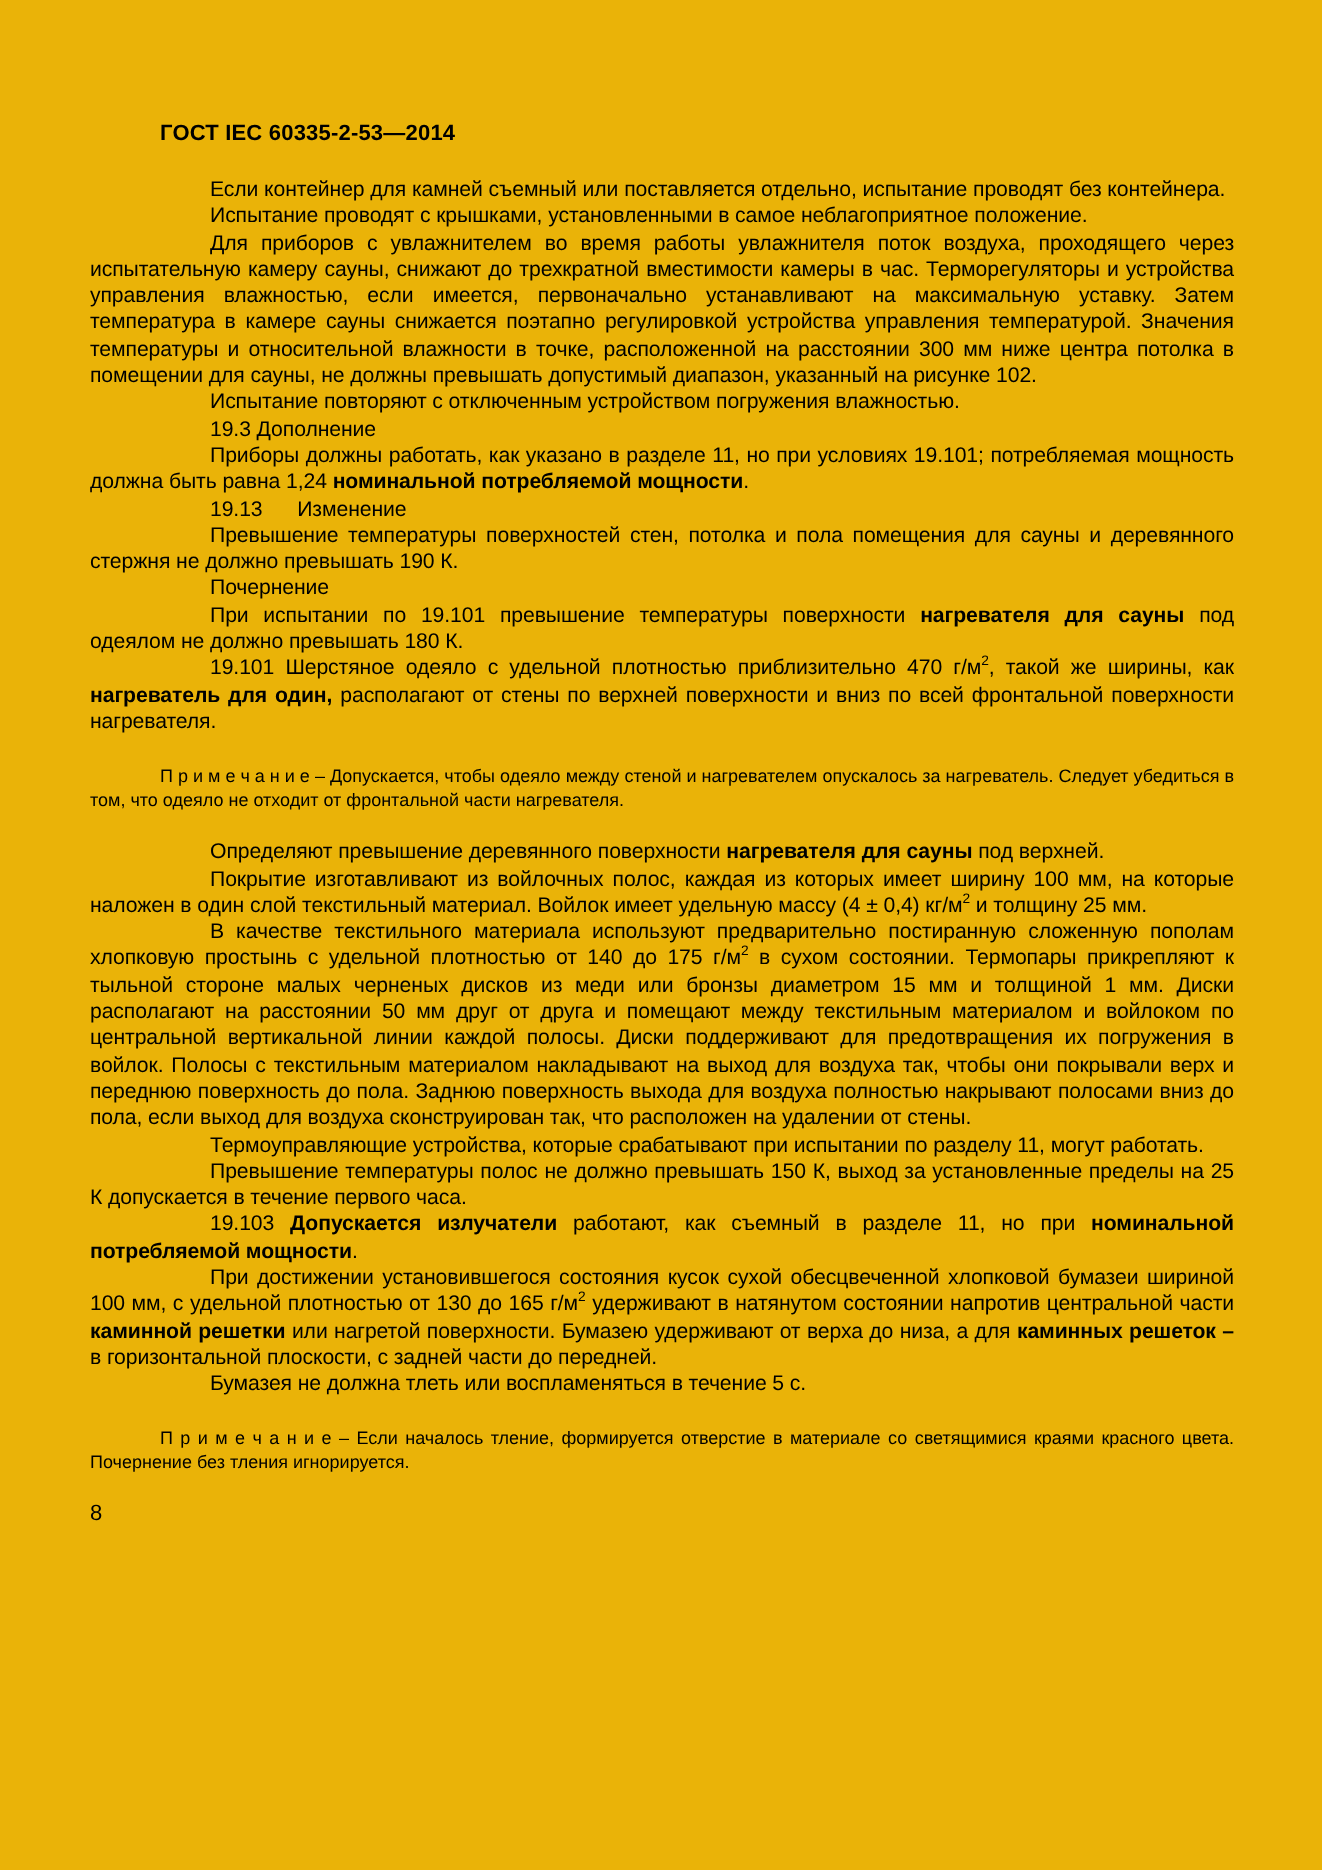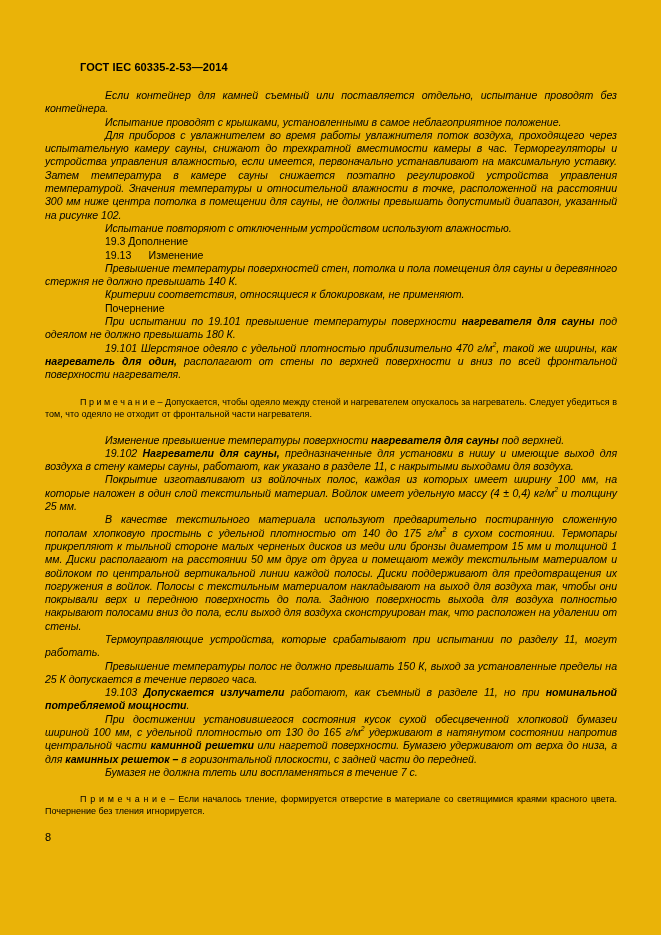--- a/index.html
+++ b/index.html
@@ -31,21 +31,20 @@
     font-size: 10.6px;
     line-height: 13.3px;
     letter-spacing: -0.05px;
     text-align: justify;
     hyphens: auto;
     -webkit-hyphens: auto;
   }
   p.para {
     margin: 0;
     text-indent: 60px;
-    font-style: italic;
   }
   p.para.label {
     font-style: normal;
   }
   p.para.note {
     font-style: normal;
     font-size: 9px;
     line-height: 12px;
     text-indent: 35px;
     margin: 14px 0;
@@ -67,35 +66,34 @@
 </head>
 <body>
 
 <div class="page">
   <div class="header">ГОСТ IEC 60335-2-53—2014</div>
 
   <div class="doc">
       <p class="para"><span>Если контейнер для камней съемный или поставляется отдельно, испытание проводят без контейнера.</span></p>
       <p class="para"><span>Испытание проводят с крышками, установленными в самое неблагоприятное положение.</span></p>
       <p class="para"><span>Для приборов с увлажнителем во время работы увлажнителя поток воздуха, проходящего через испытательную камеру сауны, снижают до трехкратной вместимости камеры в час. Терморегуляторы и устройства управления влажностью, если имеется, первоначально устанавливают на максимальную уставку. Затем температура в камере сауны снижается поэтапно регулировкой устройства управления температурой. Значения температуры и относительной влажности в точке, расположенной на расстоянии 300 мм ниже центра потолка в помещении для сауны, не должны превышать допустимый диапазон, указанный на рисунке 102.</span></p>
-      <p class="para"><span>Испытание повторяют с отключенным устройством используют влажностью.</span></p>
+      <p class="para"><span>Испытание повторяют с отключенным устройством погружения влажностью.</span></p>
       <p class="para label"><span>19.3 Дополнение</span></p>
+      <p class="para"><span>Приборы должны работать, как указано в разделе 11, но при условиях 19.101; потребляемая мощность должна быть равна 1,24 </span><span class="b">номинальной потребляемой мощности</span><span>.</span></p>
       <p class="para label"><span>19.13&nbsp;&nbsp;&nbsp;&nbsp;&nbsp;&nbsp;Изменение</span></p>
-      <p class="para"><span>Превышение температуры поверхностей стен, потолка и пола помещения для сауны и деревянного стержня не должно превышать 140 К.</span></p>
-      <p class="para"><span>Критерии соответствия, относящиеся к блокировкам, не применяют.</span></p>
+      <p class="para"><span>Превышение температуры поверхностей стен, потолка и пола помещения для сауны и деревянного стержня не должно превышать 190 К.</span></p>
       <p class="para label"><span>Почернение</span></p>
       <p class="para"><span>При испытании по 19.101 превышение температуры поверхности </span><span class="b">нагревателя для сауны</span><span> под одеялом не должно превышать 180 К.</span></p>
       <p class="para"><span>19.101 Шерстяное одеяло с удельной плотностью приблизительно 470 г/м</span><sup>2</sup><span>, такой же ширины, как </span><span class="b">нагреватель для один,</span><span> располагают от стены по верхней поверхности и вниз по всей фронтальной поверхности нагревателя.</span></p>
       <p class="para note"><span>П р и м е ч а н и е  – Допускается, чтобы одеяло между стеной и нагревателем опускалось за нагреватель. Следует убедиться в том, что одеяло не отходит от фронтальной части нагревателя.</span></p>
-      <p class="para"><span>Изменение превышение температуры поверхности </span><span class="b">нагревателя для сауны</span><span> под верхней.</span></p>
-      <p class="para"><span>19.102 </span><span class="b">Нагреватели для сауны,</span><span> предназначенные для установки в нишу и имеющие выход для воздуха в стену камеры сауны, работают, как указано в разделе 11, с накрытыми выходами для воздуха.</span></p>
+      <p class="para"><span>Определяют превышение деревянного поверхности </span><span class="b">нагревателя для сауны</span><span> под верхней.</span></p>
       <p class="para"><span>Покрытие изготавливают из войлочных полос, каждая из которых имеет ширину 100 мм, на которые наложен в один слой текстильный материал. Войлок имеет удельную массу (4 ± 0,4) кг/м</span><sup>2</sup><span> и толщину 25 мм.</span></p>
       <p class="para"><span>В качестве текстильного материала используют предварительно постиранную сложенную пополам хлопковую простынь с удельной плотностью от 140 до 175 г/м</span><sup>2</sup><span> в сухом состоянии. Термопары прикрепляют к тыльной стороне малых черненых дисков из меди или бронзы диаметром 15 мм и толщиной 1 мм. Диски располагают на расстоянии 50 мм друг от друга и помещают между текстильным материалом и войлоком по центральной вертикальной линии каждой полосы. Диски поддерживают для предотвращения их погружения в войлок. Полосы с текстильным материалом накладывают на выход для воздуха так, чтобы они покрывали верх и переднюю поверхность до пола. Заднюю поверхность выхода для воздуха полностью накрывают полосами вниз до пола, если выход для воздуха сконструирован так, что расположен на удалении от стены.</span></p>
       <p class="para"><span>Термоуправляющие устройства, которые срабатывают при испытании по разделу 11, могут работать.</span></p>
       <p class="para"><span>Превышение температуры полос не должно превышать 150 К, выход за установленные пределы на 25 К допускается в течение первого часа.</span></p>
       <p class="para"><span>19.103 </span><span class="b">Допускается излучатели</span><span> работают, как съемный в разделе 11, но при </span><span class="b">номинальной потребляемой мощности</span><span>.</span></p>
       <p class="para"><span>При достижении установившегося состояния кусок сухой обесцвеченной хлопковой бумазеи шириной 100 мм, с удельной плотностью от 130 до 165 г/м</span><sup>2</sup><span> удерживают в натянутом состоянии напротив центральной части </span><span class="b">каминной решетки</span><span> или нагретой поверхности. Бумазею удерживают от верха до низа, а для </span><span class="b">каминных решеток –</span><span> в горизонтальной плоскости, с задней части до передней.</span></p>
-      <p class="para"><span>Бумазея не должна тлеть или воспламеняться в течение 7 с.</span></p>
+      <p class="para"><span>Бумазея не должна тлеть или воспламеняться в течение 5 с.</span></p>
       <p class="para note"><span>П р и м е ч а н и е  – Если началось тление, формируется отверстие в материале со светящимися краями красного цвета. Почернение без тления игнорируется.</span></p>
     </div>
 
   <div class="footer">8</div>
 </div>
 
 </body></html>

